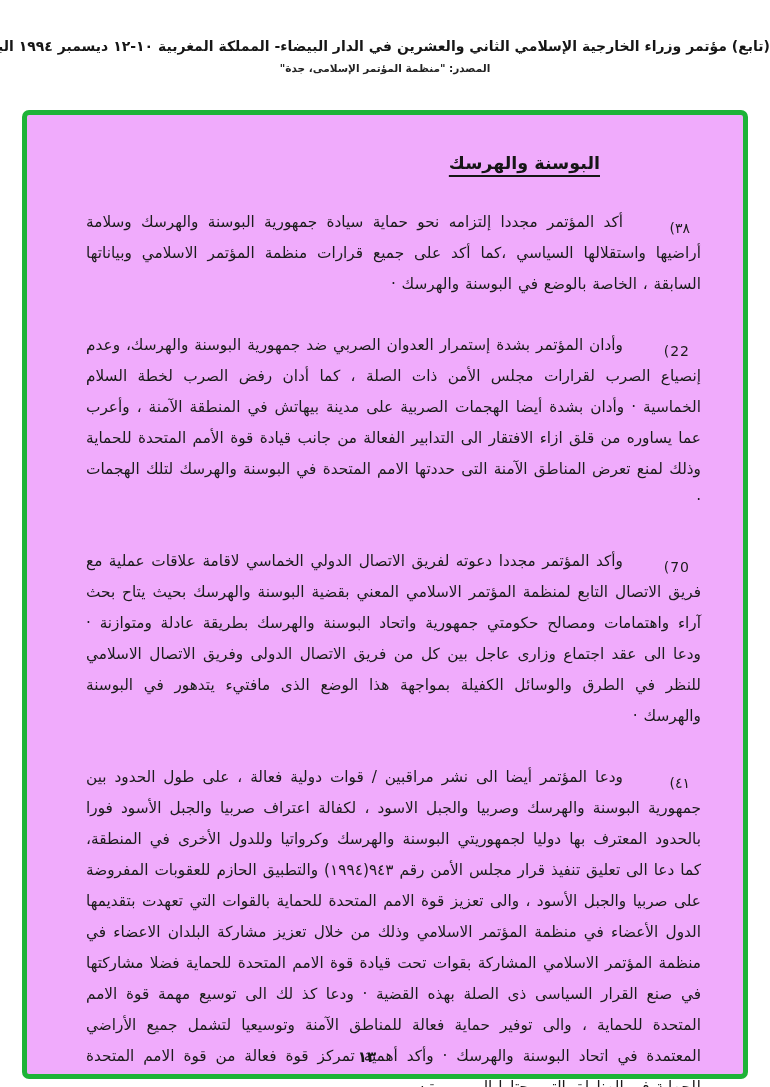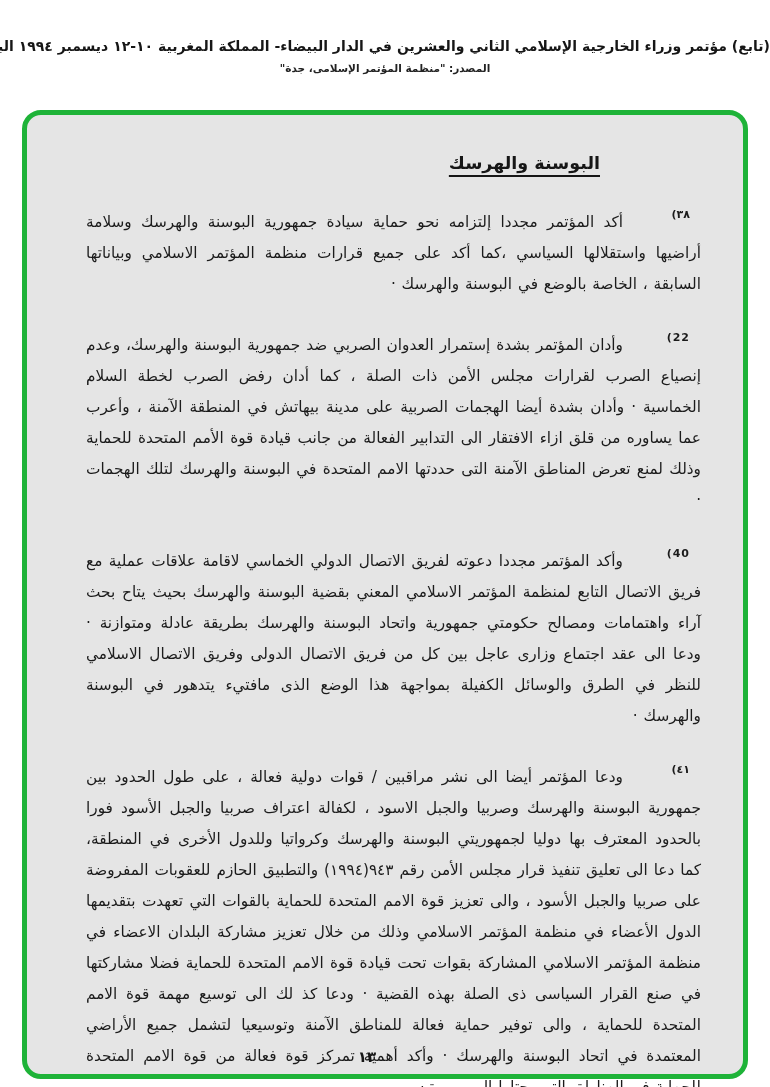--- a/index.html
+++ b/index.html
@@ -35,22 +35,22 @@
     margin-top: 8px;
     color: #222;
   }
   .doc-frame {
     position: absolute;
     left: 22px;
     top: 110px;
     width: 716px;  
     height: 921px; 
     border: 5px solid #1eb338;
-    border-radius: 19px;
-    background: #e5e5e5;
+    border-radius: 7px;
+    background: #f0abfc;
     box-sizing: content-box;
     padding-top: 38px;
   }
   .section-title {
     direction: rtl;
     text-align: right;
     padding-right: 143px;
     font-weight: bold;
     font-size: 17.5px;
     text-decoration: underline;
@@ -60,28 +60,27 @@
   }
   .paragraphs {
     padding: 0 28px 0 45px;
   }
   .para {
     position: relative;
     margin: 0 0 30px 0;
   }
   .para-num {
     position: absolute;
-    top: 1px;
+    top: 13px;
     right: 25px;
     direction: ltr;
     unicode-bidi: isolate;
-    font-size: 11px;
+    font-size: 14px;
     letter-spacing: 1px;
     color: #1b1b1b;
-    font-weight: bold;
   }
   .para-text {
     margin: 14px;
     direction: rtl;
     text-align: justify;
     text-indent: 78px;
     line-height: 31px;
     font-size: 15.3px;
     word-spacing: 1px;
     color: #1b1b1b;
@@ -119,21 +118,21 @@
         <span class="para-num">(٣٨</span>
         <p class="para-text"><b></b><span>أكد المؤتمر مجددا إلتزامه نحو حماية سيادة جمهورية البوسنة والهرسك وسلامة أراضيها واستقلالها السياسي ،كما أكد على جميع قرارات منظمة المؤتمر الاسلامي وبياناتها السابقة ، الخاصة بالوضع في البوسنة والهرسك ·</span></p>
       </div>
 
       <div class="para">
         <span class="para-num">(22</span>
         <p class="para-text"><b>وأدان</b><span> المؤتمر بشدة إستمرار العدوان الصربي ضد جمهورية البوسنة والهرسك، وعدم إنصياع الصرب لقرارات مجلس الأمن ذات الصلة ، كما أدان رفض الصرب لخطة السلام الخماسية · وأدان بشدة أيضا الهجمات الصربية على مدينة بيهاتش في المنطقة الآمنة ، وأعرب عما يساوره من قلق ازاء الافتقار الى التدابير الفعالة من جانب قيادة قوة الأمم المتحدة للحماية وذلك لمنع تعرض المناطق الآمنة التى حددتها الامم المتحدة في البوسنة والهرسك لتلك الهجمات ·</span></p>
       </div>
 
       <div class="para">
-        <span class="para-num">(40</span>
+        <span class="para-num">(70</span>
         <p class="para-text"><b>وأكد</b><span> المؤتمر مجددا دعوته لفريق الاتصال الدولي الخماسي لاقامة علاقات عملية مع فريق الاتصال التابع لمنظمة المؤتمر الاسلامي المعني بقضية البوسنة والهرسك بحيث يتاح بحث آراء واهتمامات ومصالح حكومتي جمهورية واتحاد البوسنة والهرسك بطريقة عادلة ومتوازنة · ودعا الى عقد اجتماع وزارى عاجل بين كل من فريق الاتصال الدولى وفريق الاتصال الاسلامي للنظر في الطرق والوسائل الكفيلة بمواجهة هذا الوضع الذى مافتيء يتدهور في البوسنة والهرسك ·</span></p>
       </div>
 
       <div class="para">
         <span class="para-num">(٤١</span>
         <p class="para-text"><b>ودعا</b><span> المؤتمر أيضا الى نشر مراقبين / قوات دولية فعالة ، على طول الحدود بين جمهورية البوسنة والهرسك وصربيا والجبل الاسود ، لكفالة اعتراف صربيا والجبل الأسود فورا بالحدود المعترف بها دوليا لجمهوريتي البوسنة والهرسك وكرواتيا وللدول الأخرى في المنطقة، كما دعا الى تعليق تنفيذ قرار مجلس الأمن رقم ٩٤٣(١٩٩٤) والتطبيق الحازم للعقوبات المفروضة على صربيا والجبل الأسود ، والى تعزيز قوة الامم المتحدة للحماية بالقوات التي تعهدت بتقديمها الدول الأعضاء في منظمة المؤتمر الاسلامي وذلك من خلال تعزيز مشاركة البلدان الاعضاء في منظمة المؤتمر الاسلامي المشاركة بقوات تحت قيادة قوة الامم المتحدة للحماية فضلا مشاركتها في صنع القرار السياسى ذى الصلة بهذه القضية · ودعا كذ لك الى توسيع مهمة قوة الامم المتحدة للحماية ، والى توفير حماية فعالة للمناطق الآمنة وتوسيعيا لتشمل جميع الأراضي المعتمدة في اتحاد البوسنة والهرسك · وأكد أهمية تمركز قوة فعالة من قوة الامم المتحدة للحماية في المناطق التي يحتلها الصرب وتيسير</span></p>
       </div>
 
     </div>
   </div>

